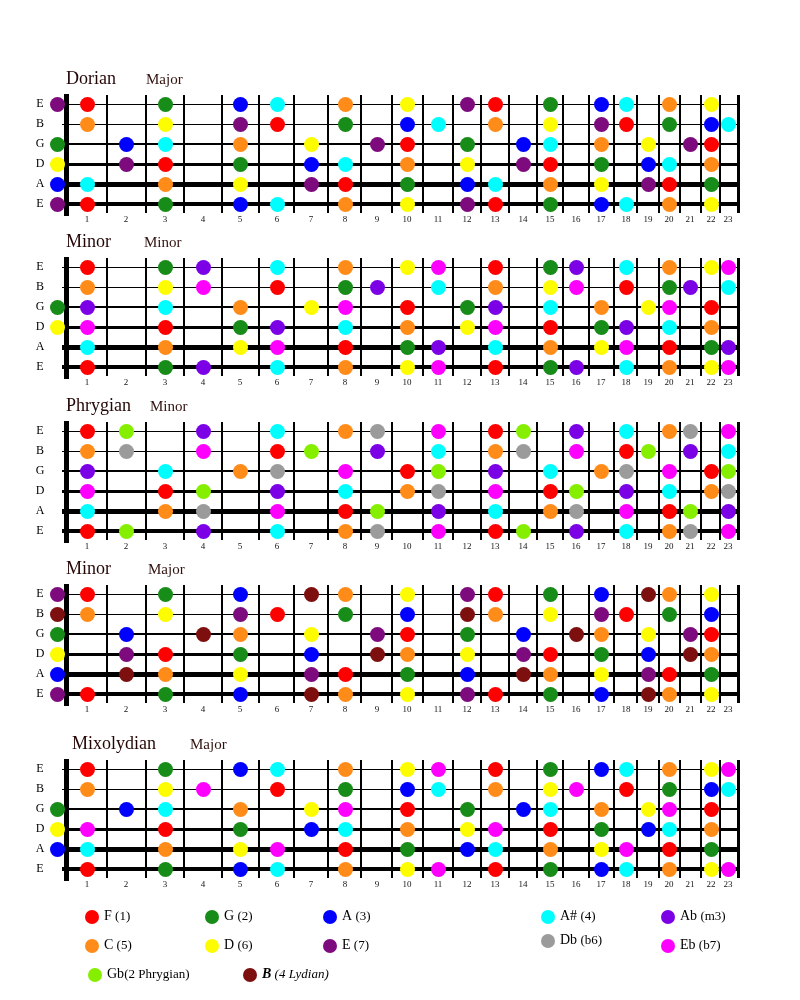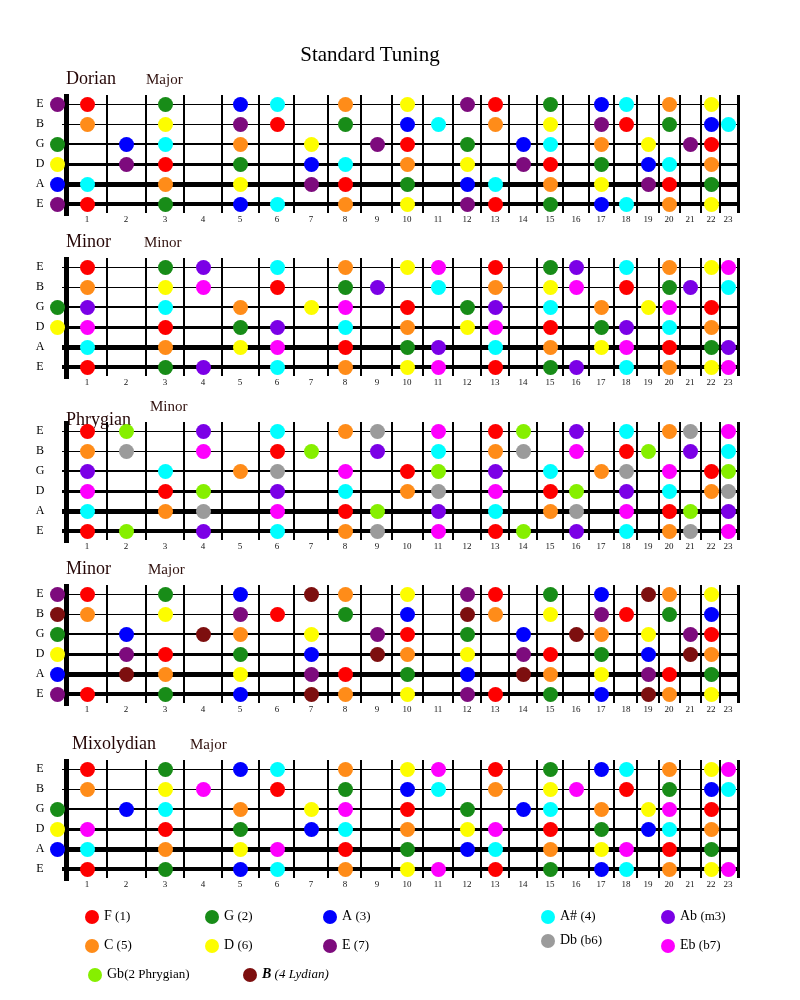--- a/index.html
+++ b/index.html
@@ -21,21 +21,20 @@
   .dot{position:absolute;width:15px;height:15px;border-radius:50%;}
   .legend-dot{position:absolute;width:14px;height:14px;border-radius:50%;}
   .legend-label{position:absolute;font-size:14px;color:#000;white-space:nowrap;}
   .legend-label .paren{font-size:13px;}
   .legend-label .bold{font-weight:bold;}
 </style>
 </head>
 <body>
 
 <div id="page">
-  <div class="subtitle">Standard Tuning</div>
   <div id="boards">
       <div class="abs">
         <div class="mode-title" style="left: 66px; top: 68px;">Dorian</div>
         <div class="mode-quality" style="left: 146px; top: 71px;">Major</div>
         <div class="string-line" style="left: 62px; width: 676px; height: 1px; top: 103.5px;"></div>
         <div class="string-label" style="left: 30px; top: 96px;">E</div>
         <div class="string-line" style="left: 62px; width: 676px; height: 1px; top: 123.5px;"></div>
         <div class="string-label" style="left: 30px; top: 116px;">B</div>
         <div class="string-line" style="left: 62px; width: 676px; height: 2px; top: 143px;"></div>
         <div class="string-label" style="left: 30px; top: 136px;">G</div>
@@ -318,21 +317,21 @@
         <div class="dot" title="Eb" style="left: 430.5px; top: 359.5px; background: rgb(254, 0, 254);"></div>
         <div class="dot" title="F" style="left: 487.5px; top: 359.5px; background: rgb(254, 0, 0);"></div>
         <div class="dot" title="G" style="left: 542.5px; top: 359.5px; background: rgb(24, 140, 24);"></div>
         <div class="dot" title="Ab" style="left: 568.5px; top: 359.5px; background: rgb(123, 0, 230);"></div>
         <div class="dot" title="A#" style="left: 618.5px; top: 359.5px; background: rgb(0, 254, 255);"></div>
         <div class="dot" title="C" style="left: 661.5px; top: 359.5px; background: rgb(255, 140, 25);"></div>
         <div class="dot" title="D" style="left: 703.5px; top: 359.5px; background: rgb(253, 253, 0);"></div>
         <div class="dot" title="Eb" style="left: 720.5px; top: 359.5px; background: rgb(254, 0, 254);"></div>
       </div>
       <div class="abs">
-        <div class="mode-title" style="left: 66px; top: 395px; margin-top: 14px;">Phrygian</div>
+        <div class="mode-title" style="left: 66px; top: 395px;">Phrygian</div>
         <div class="mode-quality" style="left: 150px; top: 398px;">Minor</div>
         <div class="string-line" style="left: 62px; width: 676px; height: 1px; top: 430.5px;"></div>
         <div class="string-label" style="left: 30px; top: 423px;">E</div>
         <div class="string-line" style="left: 62px; width: 676px; height: 1px; top: 450.5px;"></div>
         <div class="string-label" style="left: 30px; top: 443px;">B</div>
         <div class="string-line" style="left: 62px; width: 676px; height: 2px; top: 470px;"></div>
         <div class="string-label" style="left: 30px; top: 463px;">G</div>
         <div class="string-line" style="left: 62px; width: 676px; height: 3px; top: 489.5px;"></div>
         <div class="string-label" style="left: 30px; top: 483px;">D</div>
         <div class="string-line" style="left: 62px; width: 676px; height: 5px; top: 508.5px;"></div>

